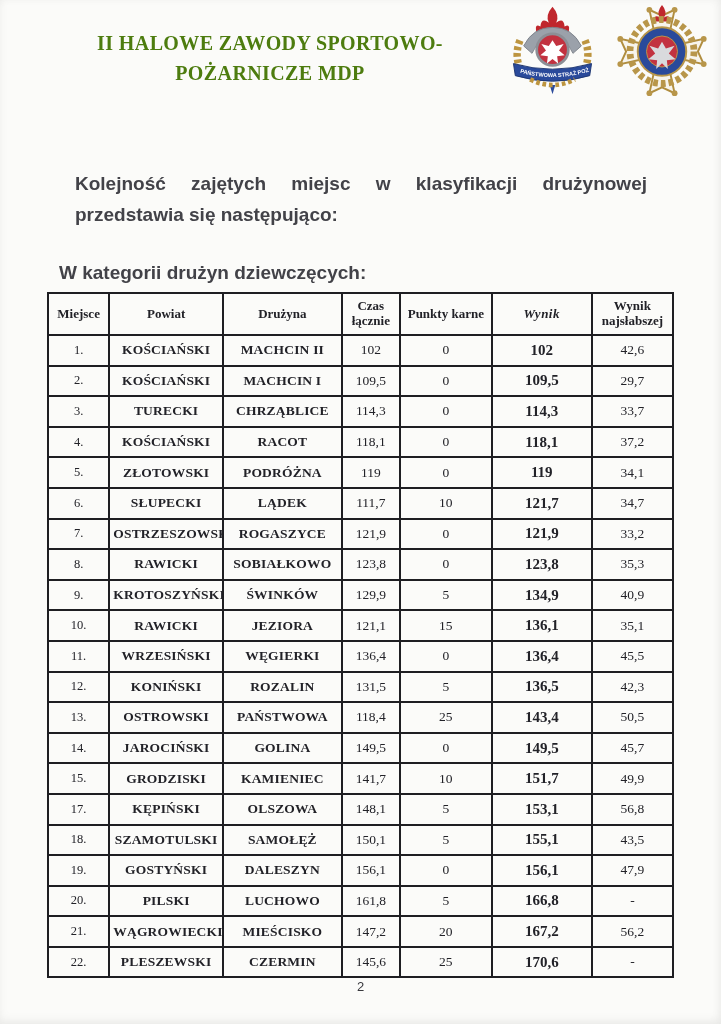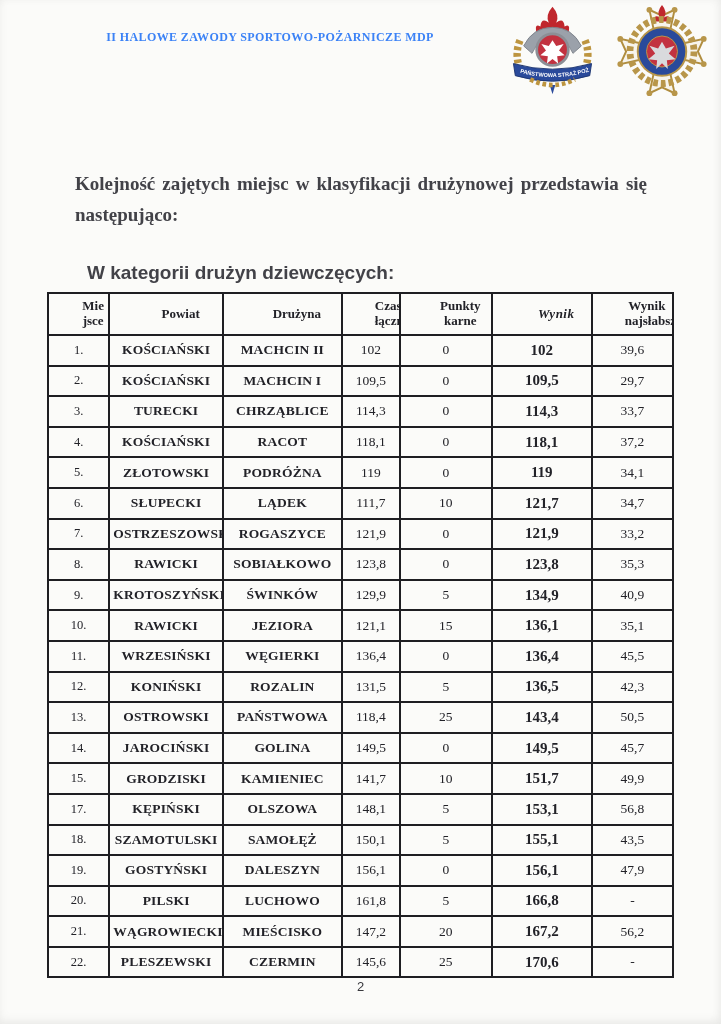--- a/index.html
+++ b/index.html
@@ -14,40 +14,40 @@
     background:#fbfbf9;
     overflow:hidden;
     box-shadow:inset 0 -4px 10px rgba(0,0,0,0.05), inset -3px 0 8px rgba(0,0,0,0.03);
   }
   
   .doc-title{
     position:absolute;left:42px;top:28px;width:456px;
     text-align:center;
     font-family:"Liberation Serif", serif;
     font-weight:bold;
-    font-size:12px;
+    font-size:20px;
     letter-spacing:0.4px;
-    color:#3b82f6;
+    color:#4d7c0f;
     line-height:1.5;
   }
   .logo{position:absolute;top:5px;width:97px;height:93px;}
   .logo-psp{left:504px;}
   .logo-zosp{left:612px;top:3px;width:100px;height:97px;}
   
   .intro-par{
     position:absolute;left:75px;top:150px;width:572px;
-    font-family:Liberation Serif, serif;
+    font-family:Liberation Sans, sans-serif;
     font-weight:bold;
     font-size:19px;
     color:#424248;
     line-height:1.62;
     text-align:justify;
   }
   .category-heading{
-    position:absolute;left:87px;top:243px;width:572px;
+    position:absolute;left:59px;top:243px;width:572px;
     font-family:"Liberation Sans", sans-serif;
     font-weight:bold;
     font-size:19px;
     color:#424248;
   }
   
   table.results{
     position:absolute;left:47px;top:292px;
     width:627px;
     border-collapse:collapse;
@@ -59,21 +59,20 @@
     text-align:center;
     vertical-align:middle;
     padding:1px 3px;
     overflow:hidden;
   }
   table.results th{
     height:38px;
     font-size:13px;
     font-weight:bold;
     line-height:1.15;
-    padding-left:32px;
   }
   th.col-miejsce{overflow-wrap:anywhere;padding:1px 8px;}
   th.head-wynik{
     font-size:20px;
     font-style:italic;
     letter-spacing:0.5px;
     margin-top:33px;
   }
   table.results td{height:26.6px;}
   td.col-miejsce{font-size:12.5px;}
@@ -161,21 +160,21 @@
       </tr>
     </thead>
     <tbody>
         <tr>
           <td class="col-miejsce">1.</td>
           <td class="col-powiat">KOŚCIAŃSKI</td>
           <td class="col-druzyna">MACHCIN II</td>
           <td class="col-czas">102</td>
           <td class="col-punkty">0</td>
           <td class="col-wynik">102</td>
-          <td class="col-najslabszy">39,6</td>
+          <td class="col-najslabszy">42,6</td>
         </tr>
         <tr>
           <td class="col-miejsce">2.</td>
           <td class="col-powiat">KOŚCIAŃSKI</td>
           <td class="col-druzyna">MACHCIN I</td>
           <td class="col-czas">109,5</td>
           <td class="col-punkty">0</td>
           <td class="col-wynik">109,5</td>
           <td class="col-najslabszy">29,7</td>
         </tr>

